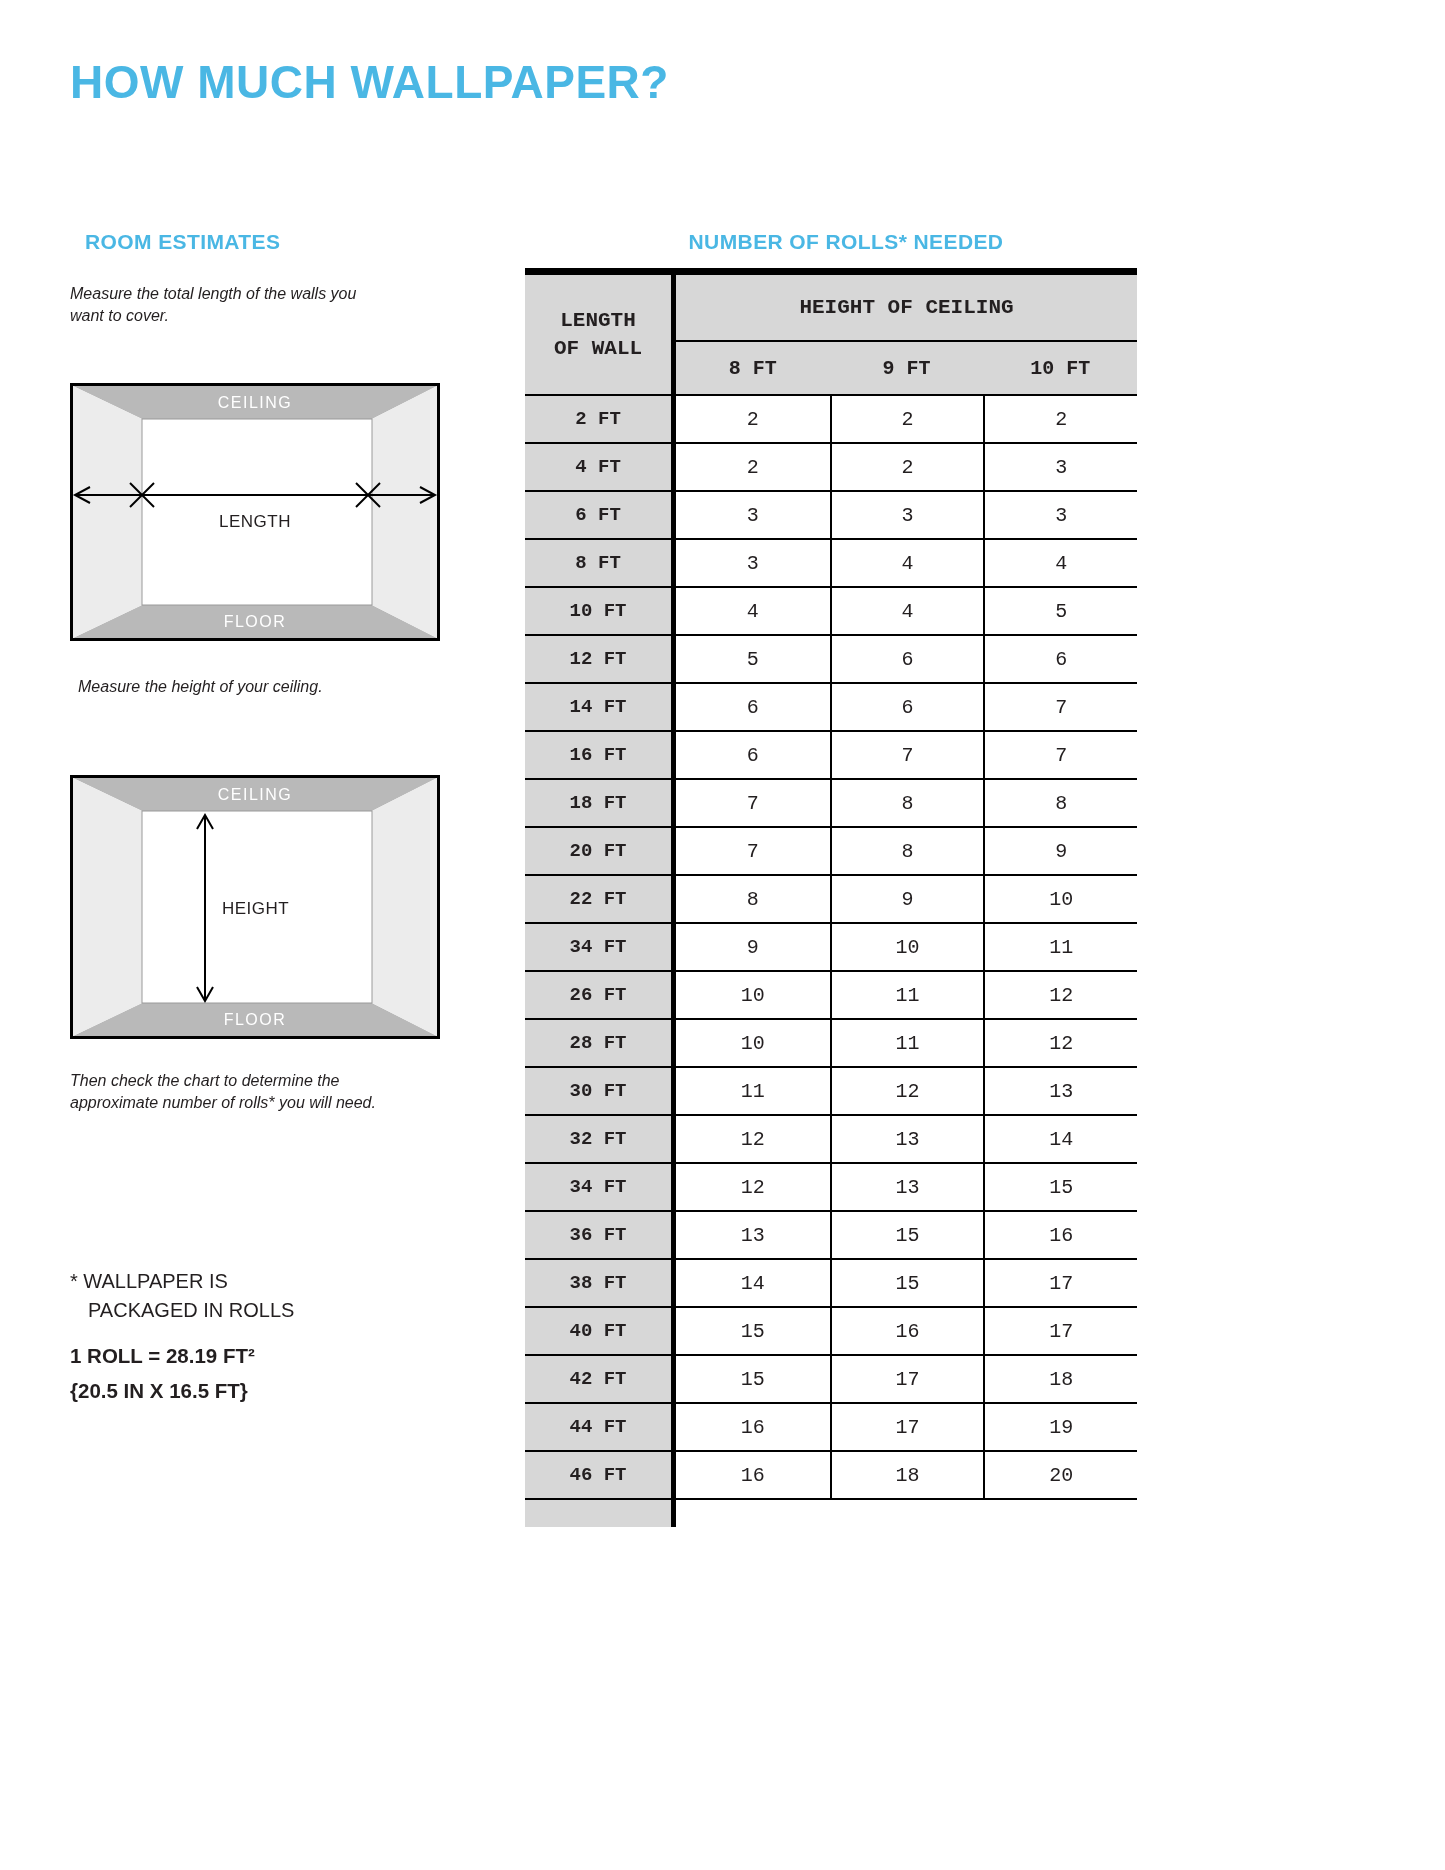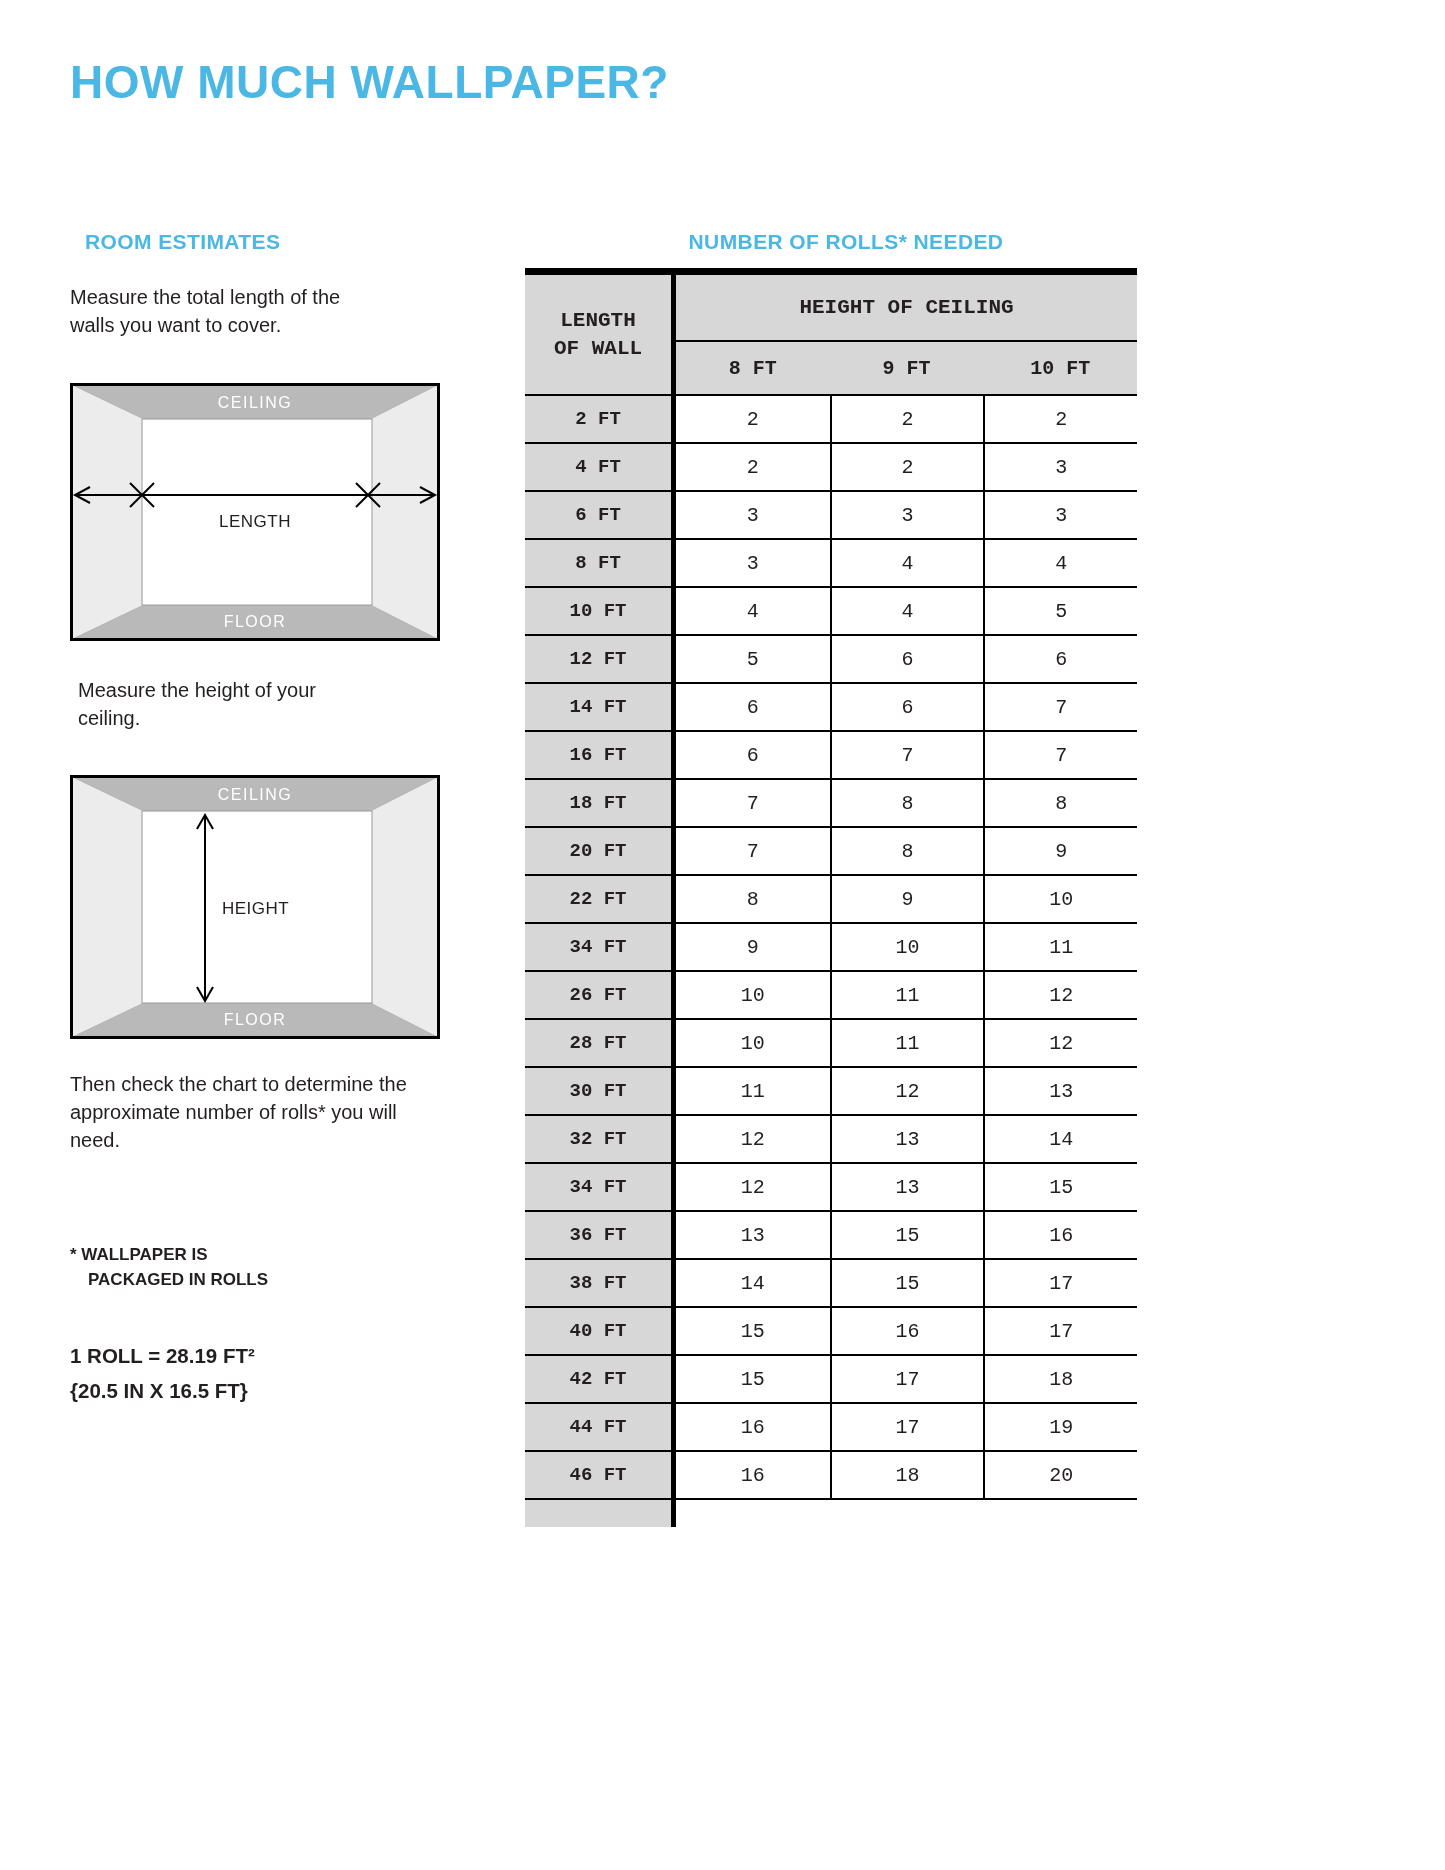--- a/index.html
+++ b/index.html
@@ -27,28 +27,30 @@
     letter-spacing: 0.5px;
   }
   .section-heading {
     font-size: 21px;
     font-weight: bold;
     color: var(--accent);
     letter-spacing: 0.4px;
     margin-left: 15px;
   }
   .instruction {
-    font-size: 20px;
+    font-size: 16px;
     line-height: 1.4;
     color: var(--ink);
+    font-style: italic;
   }
   .footnote {
-    font-size: 17px;
-    font-weight: bold;
+    font-size: 20px;
+    font-weight: normal;
     line-height: 1.45;
+    margin-top: 24px;
   }
   .footnote .indent { padding-left: 18px; text-align: right; }
   .roll-spec {
     font-size: 20.5px;
     font-weight: bold;
     line-height: 1.7;
   }
 
   svg text { font-family: "Liberation Sans", sans-serif; }
   .diag-band-label { font-size: 16px; fill: #ffffff; letter-spacing: 1.5px; }

